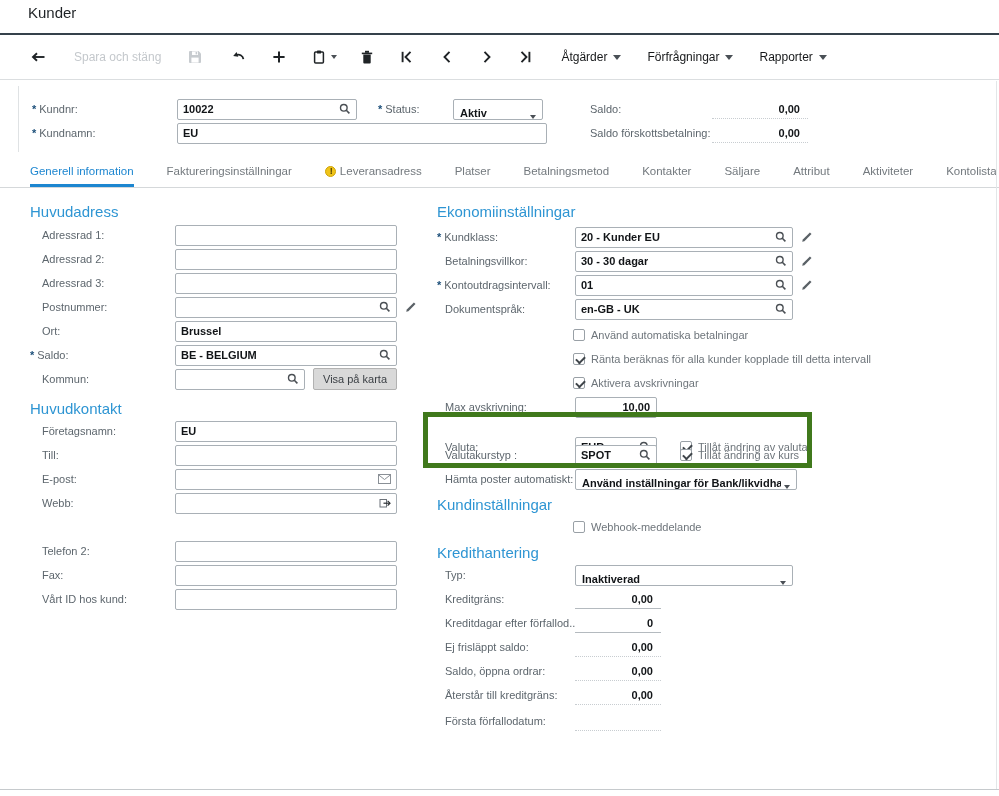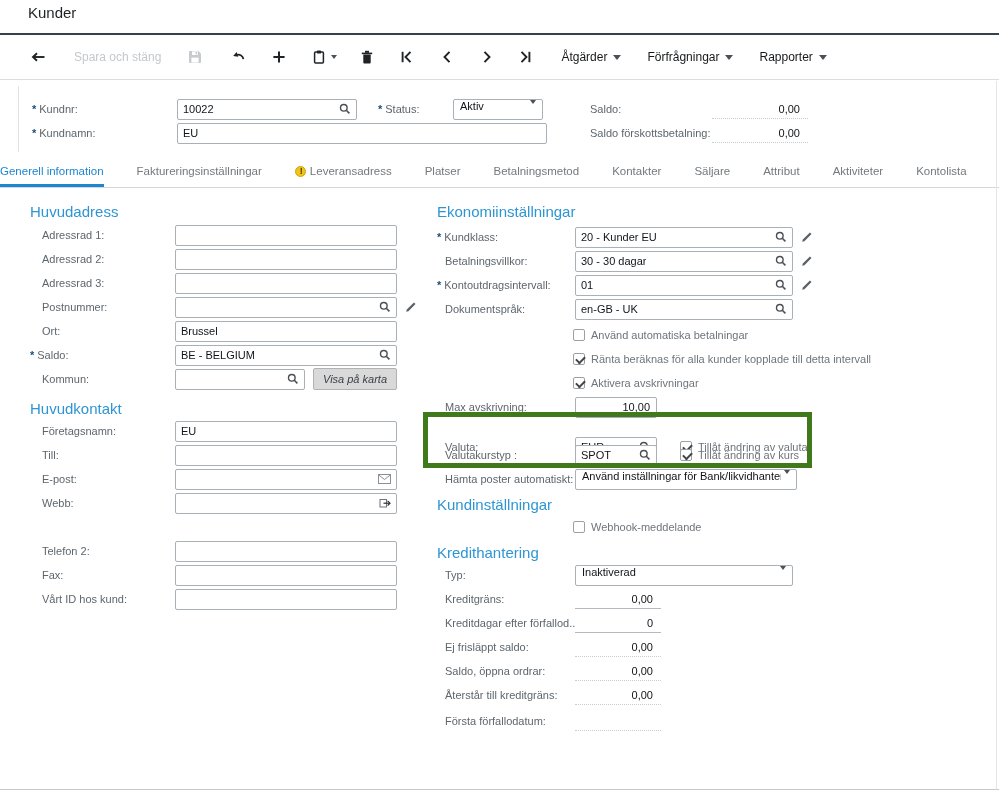--- a/index.html
+++ b/index.html
@@ -20,39 +20,39 @@
   .tb-text { font-size:12px; color:#c4c8cc; }
   .menu-label { font-size:12px; color:#16181a; }
   .caret { width:0; height:0; border-left:4px solid transparent; border-right:4px solid transparent; border-top:5px solid #4a5056; display:inline-block; }
   .caret.sm { border-left-width:3.5px; border-right-width:3.5px; border-top-width:4.5px; }
 
   
   .frow { position:absolute; display:flex; align-items:center; height:22px; }
   .flabel { flex:none; color:#5d666d; white-space:nowrap; }
   .req { color:#1b4e79; margin-right:3px; font-weight:bold; }
   .finput { display:flex; align-items:center; height:21px; border:1px solid #a9b0b6; border-radius:2px; background:#fff; padding:0 5px; flex:none; }
-  .val { font-weight:normal; color:#111417; white-space:nowrap; overflow:hidden; }
+  .val { font-weight:bold; color:#111417; white-space:nowrap; overflow:hidden; }
   .num { justify-content:flex-end; padding-right:6px; }
   .mag { margin-left:auto; display:flex; flex:none; padding-left:4px; cursor:pointer; }
   .pencil { margin-left:8px; display:flex; flex:none; cursor:pointer; }
   .ro { height:20px; border-bottom:1px dotted #c8cdd1; display:flex; align-items:center; justify-content:flex-end; padding-right:8px; flex:none; }
   .ro.solid { border-bottom:1px solid #b4babf; }
-  .dropdown { display:flex; align-items:flex-start; height:21px; border:1px solid #a9b0b6; border-radius:2px; background:#fff; padding:0 6px; flex:none; cursor:pointer; }
+  .dropdown { display:flex; align-items:flex-end; height:21px; border:1px solid #a9b0b6; border-radius:2px; background:#fff; padding:0 6px; flex:none; cursor:pointer; }
   .dropdown .caret { margin-left:auto; }
   .section-title { position:absolute; color:#2e95d3; font-size:15px; white-space:nowrap; }
 
   .cb { width:12px; height:12px; border:1px solid #99a0a6; border-radius:2px; background:#fff; position:relative; flex:none; cursor:pointer; }
   .cb.checked::after { content:""; position:absolute; left:1.5px; top:2px; width:7px; height:4px; border-left:2px solid #3f454a; border-bottom:2px solid #3f454a; transform:rotate(-45deg); }
   .cblabel { margin-left:6px; color:#6e757b; white-space:nowrap; }
 
   
-  .gray-btn { height:22px; display:flex; align-items:center; padding:0 9px; background:#d9d9d9; border:1px solid #b2b2b2; border-radius:2px; color:#3a3f44; margin-left:8px; cursor:pointer; white-space:nowrap;font-style:italic; }
+  .gray-btn { height:22px; display:flex; align-items:center; padding:0 9px; background:#d9d9d9; border:1px solid #b2b2b2; border-radius:2px; color:#3a3f44; margin-left:8px; cursor:pointer; white-space:nowrap; }
 
   
-  .tabbar { position:absolute; left:0; top:158px; width:999px; height:30px; display:flex; align-items:stretch; column-gap:33px; border-bottom:1px solid #d5d8da; background:#fff; }
+  .tabbar { position:absolute; left:0; top:158px; width:999px; height:30px; display:flex; align-items:stretch; padding-left:30px; column-gap:33px; border-bottom:1px solid #d5d8da; background:#fff; }
   .tab { display:flex; align-items:center; font-size:11.5px; color:#73797e; white-space:nowrap; cursor:pointer; border-bottom:3px solid transparent; padding-bottom:0px; }
   .tab.active { color:#1d86d0; border-bottom-color:#1d86d0; }
   .warn { width:11px; height:11px; border-radius:50%; background:#f0c419; border:1px solid #cfa408; margin-right:4px; position:relative; flex:none; }
   .warn::after { content:"!"; position:absolute; left:0; top:-1px; width:11px; text-align:center; font-size:9px; font-weight:bold; color:#4c3d00; }
 
   .green-box { position:absolute; left:423px; top:412px; width:389px; height:56px; border:5px solid #40791c; pointer-events:none; z-index:6; }
 
   .w82{width:82px} .w86{width:86px} .w90{width:90px} .w96{width:96px} .w130{width:130px} .w180{width:180px} .w218{width:218px} .w222{width:222px} .w370{width:370px}
   .lw133{width:133px} .lw145{width:145px} .lw130{width:130px} .lw138{width:138px} .lw75{width:75px} .lw122{width:122px}
 </style>

